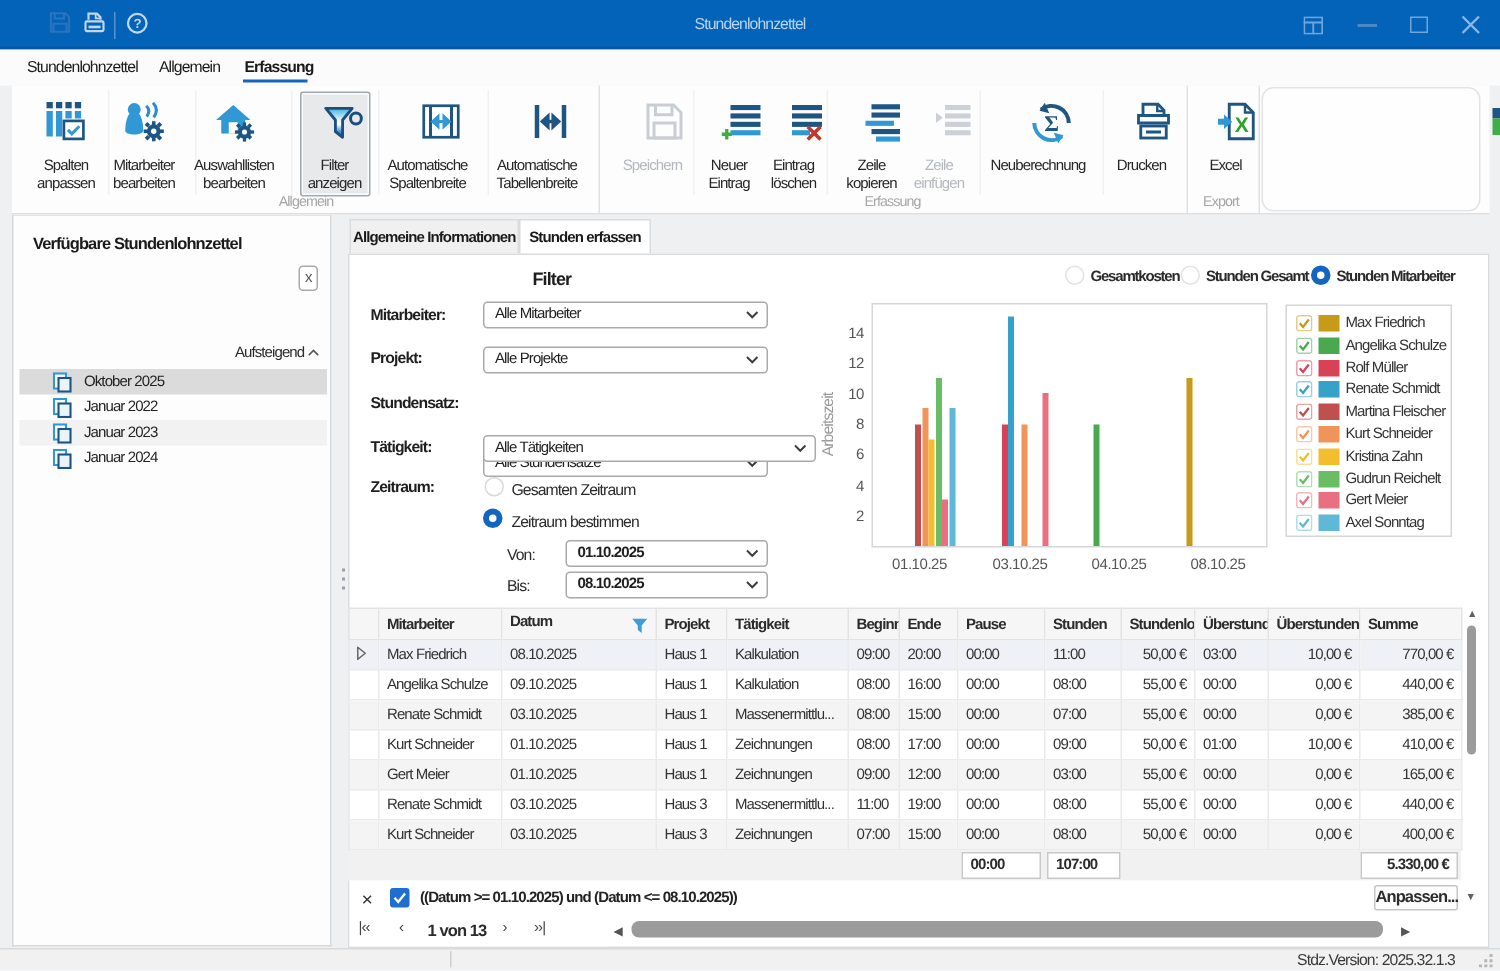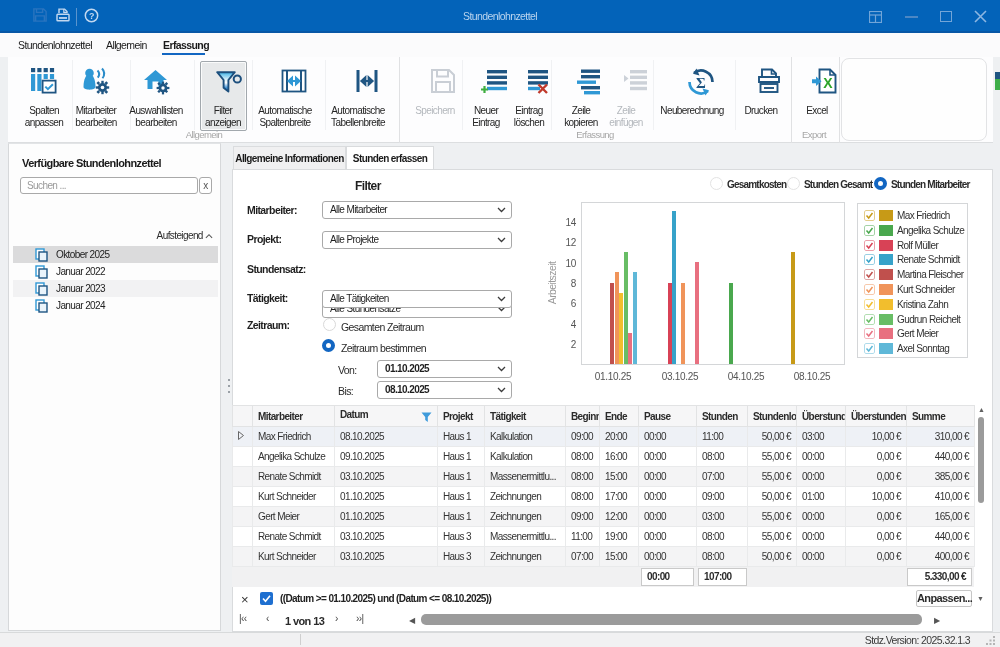--- a/index.html
+++ b/index.html
@@ -273,21 +273,20 @@
   <div class="rlbl" style="left:466px;">Eintrag<br>löschen</div>
   <div class="rlbl" style="left:518px;">Zeile<br>kopieren</div>
   <div class="rlbl dis" style="left:563px;">Zeile<br>einfügen</div>
   <div class="rlbl" style="left:629px;">Neuberechnung</div>
   <div class="rlbl" style="left:698px;">Drucken</div>
   <div class="rlbl" style="left:754px;">Excel</div>
 </div>
 
 <div id="lpanel">
   <div style="position:absolute; left:13px; top:13px; font-weight:bold; font-size:11px; color:#1a1a1a;">Verfügbare Stundenlohnzettel</div>
-  <div style="position:absolute; left:11px; top:33px; width:178px; height:17px; border:1px solid #a9a9a9; border-radius:3px; background:#fff; color:#9a9a9a; line-height:15px; padding-left:6px;">Suchen ...</div>
   <div style="position:absolute; left:190px; top:33px; width:13px; height:17px; border:1px solid #a9a9a9; border-radius:3px; background:#fff; color:#555; text-align:center; line-height:15px; font-size:10px;">x</div>
   <div style="position:absolute; left:0; top:86px; width:204px; text-align:right; color:#2b2b2b;">Aufsteigend <svg style="width:8px; height:6px;" viewBox="0 0 9 6">
         <path d="M1 5 L4.5 1.5 L8 5" fill="none" stroke="#555" stroke-width="1.2"></path>
       </svg></div>
 
   <div style="position:absolute; left:4px; top:102px; width:205px; height:17px; background:#dbdbdc;"></div>
   <div style="position:absolute; left:4px; top:136px; width:205px; height:17px; background:#f2f2f3;"></div>
 
   <svg style="position:absolute; left:26px; top:104px;" width="14" height="14" viewBox="0 0 14 14">
       <rect x="1" y="1" width="8" height="10" fill="#fff" stroke="#2f98d5" stroke-width="1.4"></rect>
@@ -328,21 +327,21 @@
 
   <div class="combo" style="left:322px; top:201px; width:190px;">Alle Mitarbeiter<svg class="chev" viewBox="0 0 9 6">
         <path d="M1 1 L4.5 4.5 L8 1" fill="none" stroke="#3c3c3c" stroke-width="1.3"></path>
       </svg></div>
   <div class="combo" style="left:322px; top:231px; width:190px;">Alle Projekte<svg class="chev" viewBox="0 0 9 6">
         <path d="M1 1 L4.5 4.5 L8 1" fill="none" stroke="#3c3c3c" stroke-width="1.3"></path>
       </svg></div>
   <div class="combo" style="left:322px; top:260px; width:190px;margin-top:40px;">Alle Stundensätze<svg class="chev" viewBox="0 0 9 6">
         <path d="M1 1 L4.5 4.5 L8 1" fill="none" stroke="#3c3c3c" stroke-width="1.3"></path>
       </svg></div>
-  <div class="combo" style="left:322px; top:290px; width:190px;">Alle Tätigkeiten<svg class="chev" viewBox="0 0 9 6">
+  <div class="combo" style="left:322px; top:290px; width:222px;">Alle Tätigkeiten<svg class="chev" viewBox="0 0 9 6">
         <path d="M1 1 L4.5 4.5 L8 1" fill="none" stroke="#3c3c3c" stroke-width="1.3"></path>
       </svg></div>
 
   <div class="radio" style="left:323px; top:318px;"></div>
   <div style="position:absolute; left:341px; top:321px; font-size:10.5px;">Gesamten Zeitraum</div>
   <div class="radio on" style="left:322px; top:339px;"></div>
   <div style="position:absolute; left:341px; top:342px; font-size:10.5px;">Zeitraum bestimmen</div>
 
   <div style="position:absolute; left:338px; top:364px; font-size:10.5px;">Von:</div>
   <div class="combo" style="left:377px; top:360px; width:135px; font-weight:bold;">01.10.2025<svg class="chev" viewBox="0 0 9 6">
@@ -519,21 +518,21 @@
           <td>08.10.2025</td>
           <td>Haus 1</td>
           <td>Kalkulation</td>
           <td>09:00</td>
           <td>20:00</td>
           <td>00:00</td>
           <td>11:00</td>
           <td class="r">50,00 €</td>
           <td>03:00</td>
           <td class="r">10,00 €</td>
-          <td class="r">310,00 €</td>
+          <td class="r">770,00 €</td>
   </tr>
   <tr>
     <td></td>
           <td>Angelika Schulze</td>
           <td>09.10.2025</td>
           <td>Haus 1</td>
           <td>Kalkulation</td>
           <td>08:00</td>
           <td>16:00</td>
           <td>00:00</td>

